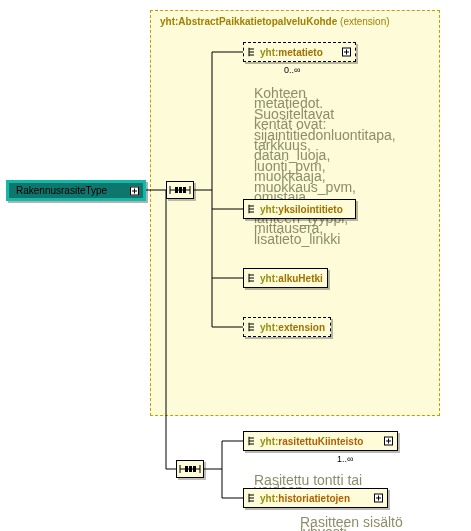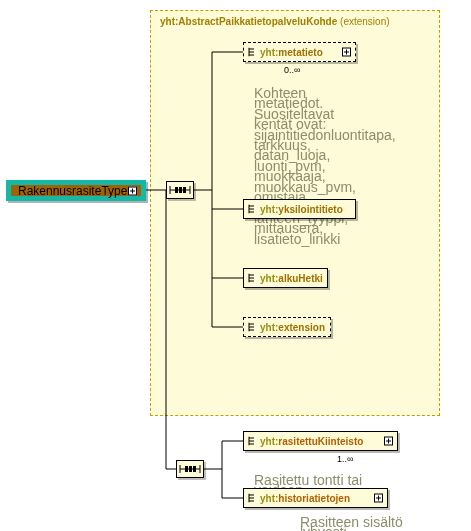--- a/index.html
+++ b/index.html
@@ -28,26 +28,26 @@
     white-space:nowrap;
   }
   .ext-title .ext-ns{color:#a08000;}
   .ext-title .ext-name{color:#a08000;}
   .ext-title .ext-kind{font-weight:normal;color:#a08000;}
 
   
   .root-box{
     position:absolute;
     box-sizing:border-box;
-    border:5px solid #14b8a6;
-    background:#a16207;
+    border:3px solid #14b8a6;
+    background:#0f766e;
     display:flex;
     align-items:center;
     padding-left:7px;
-    font-size:12px;
+    font-size:10px;
     color:#000;
     box-shadow:2px 2px 0 rgba(0,0,0,0.30);
   }
 
   
   .node{
     position:absolute;
     box-sizing:border-box;
     background:#fdfbd8;
     display:flex;

